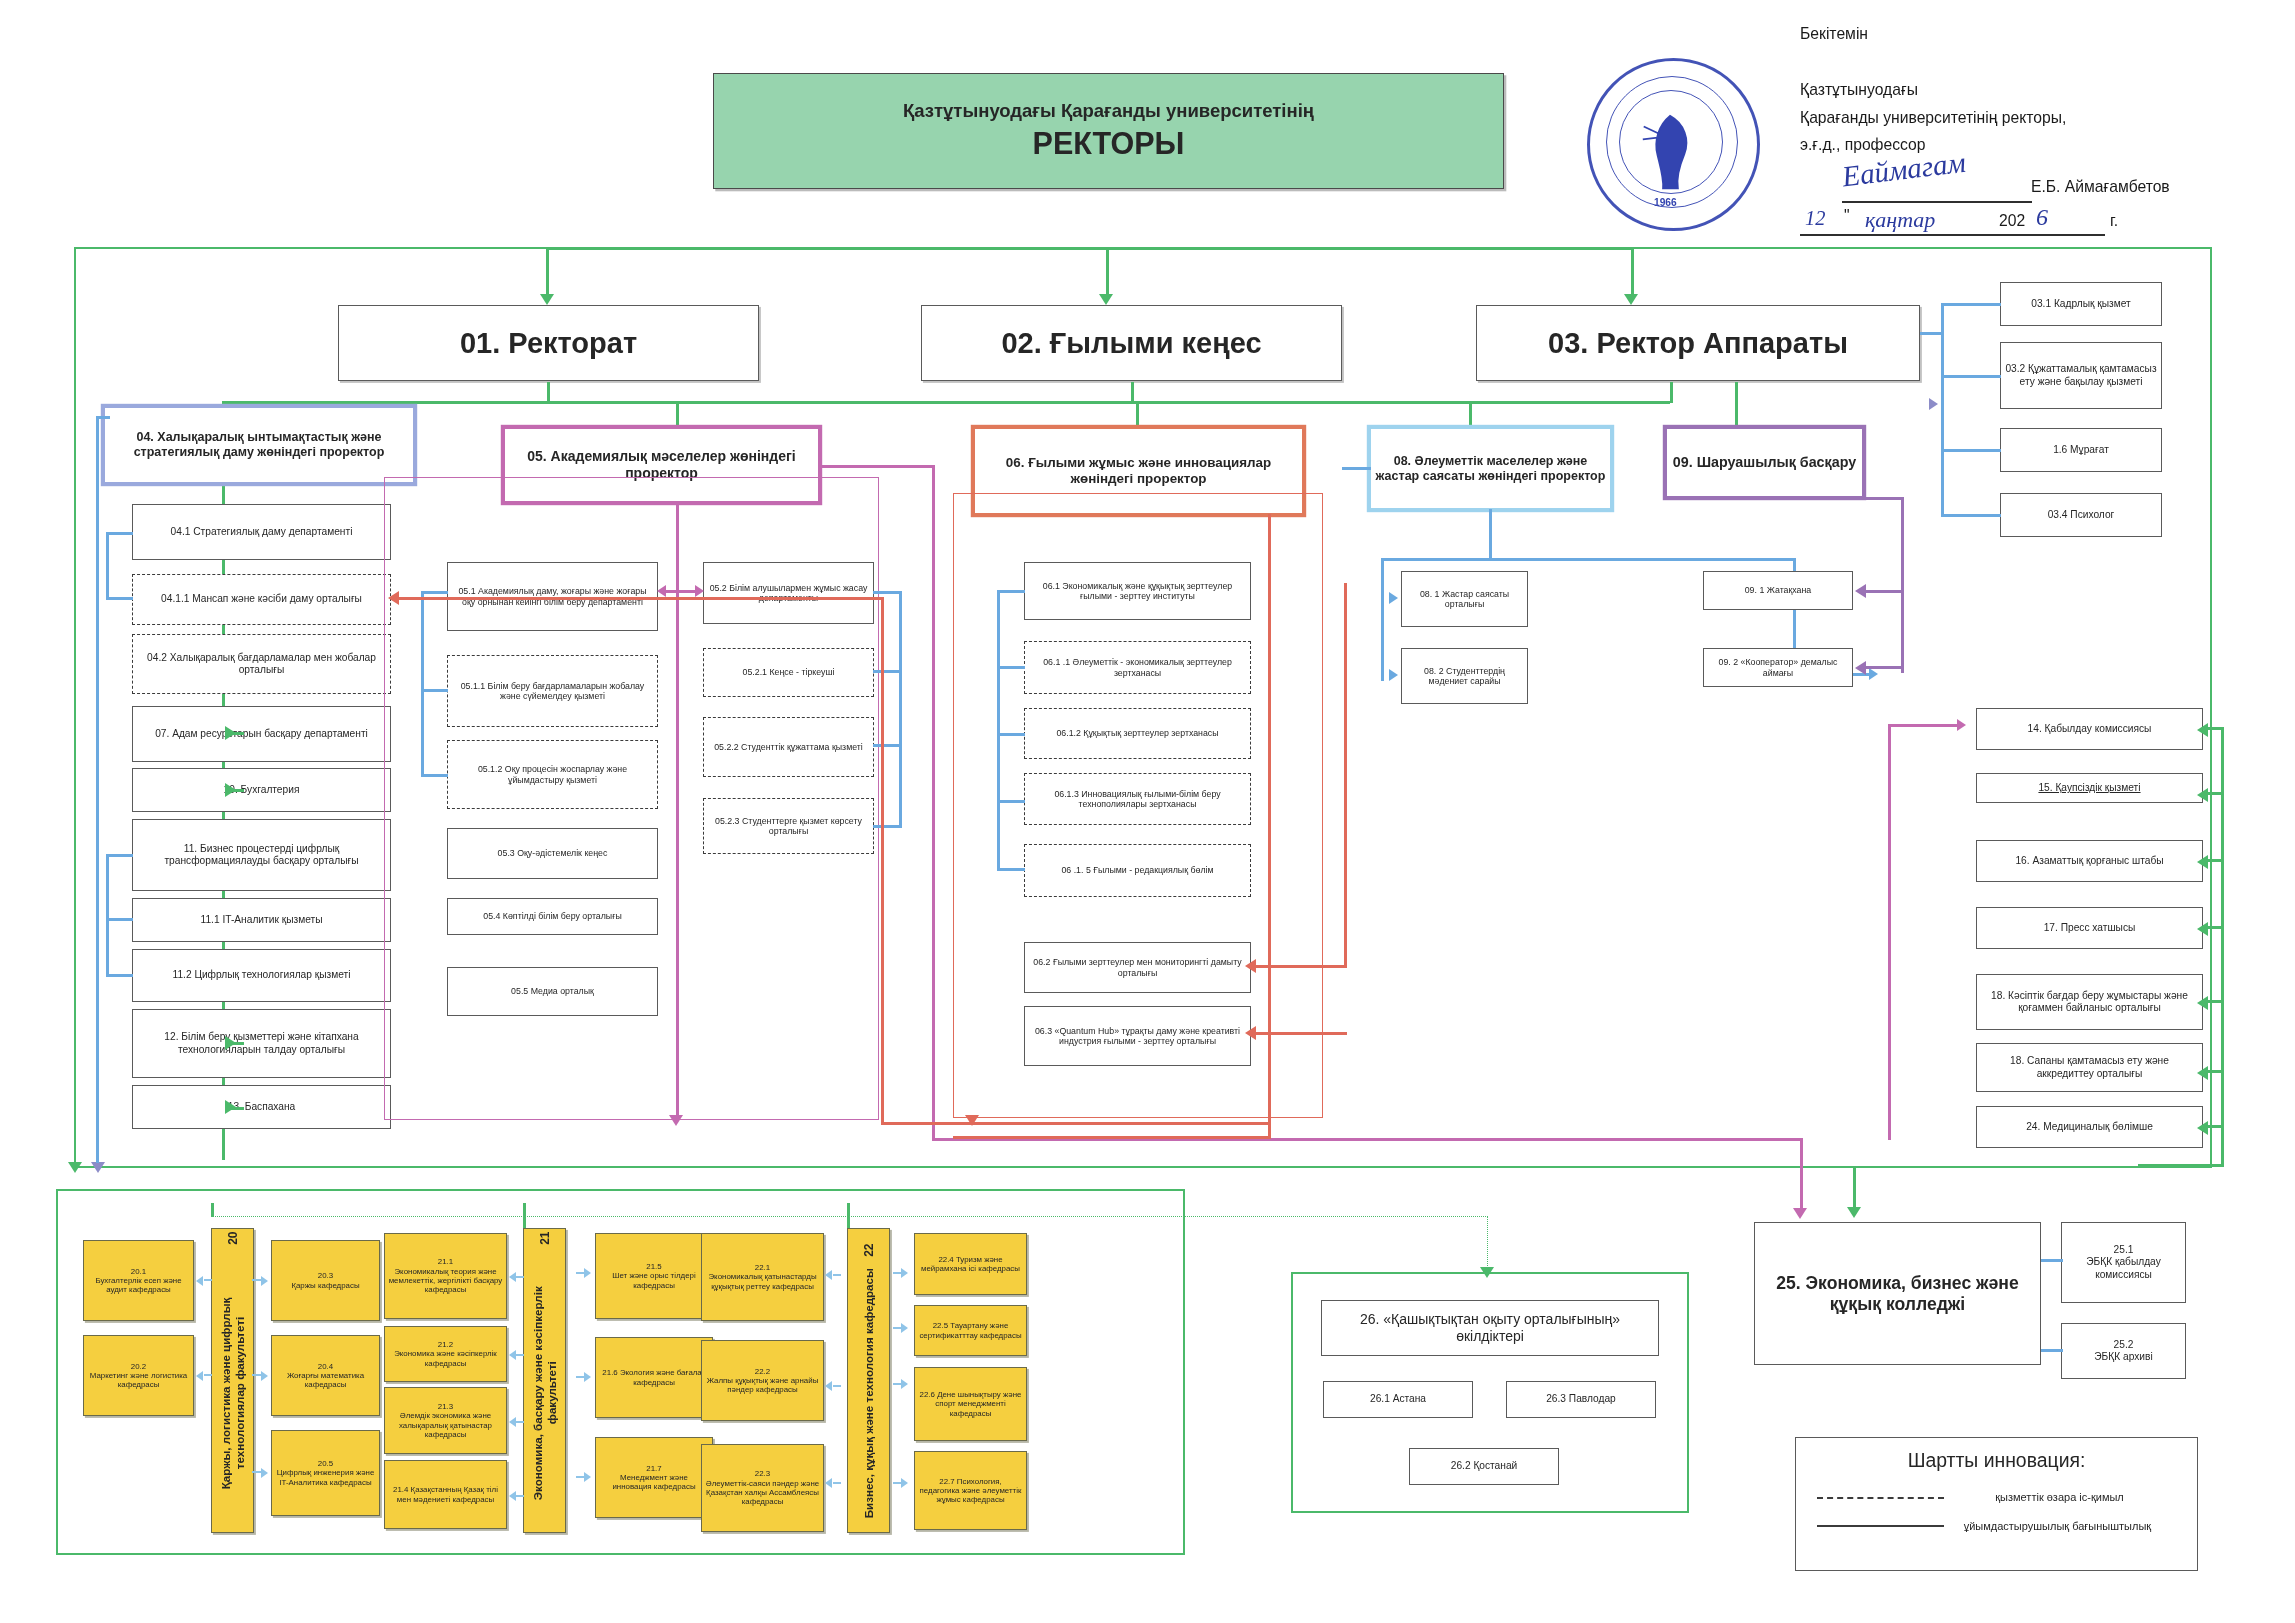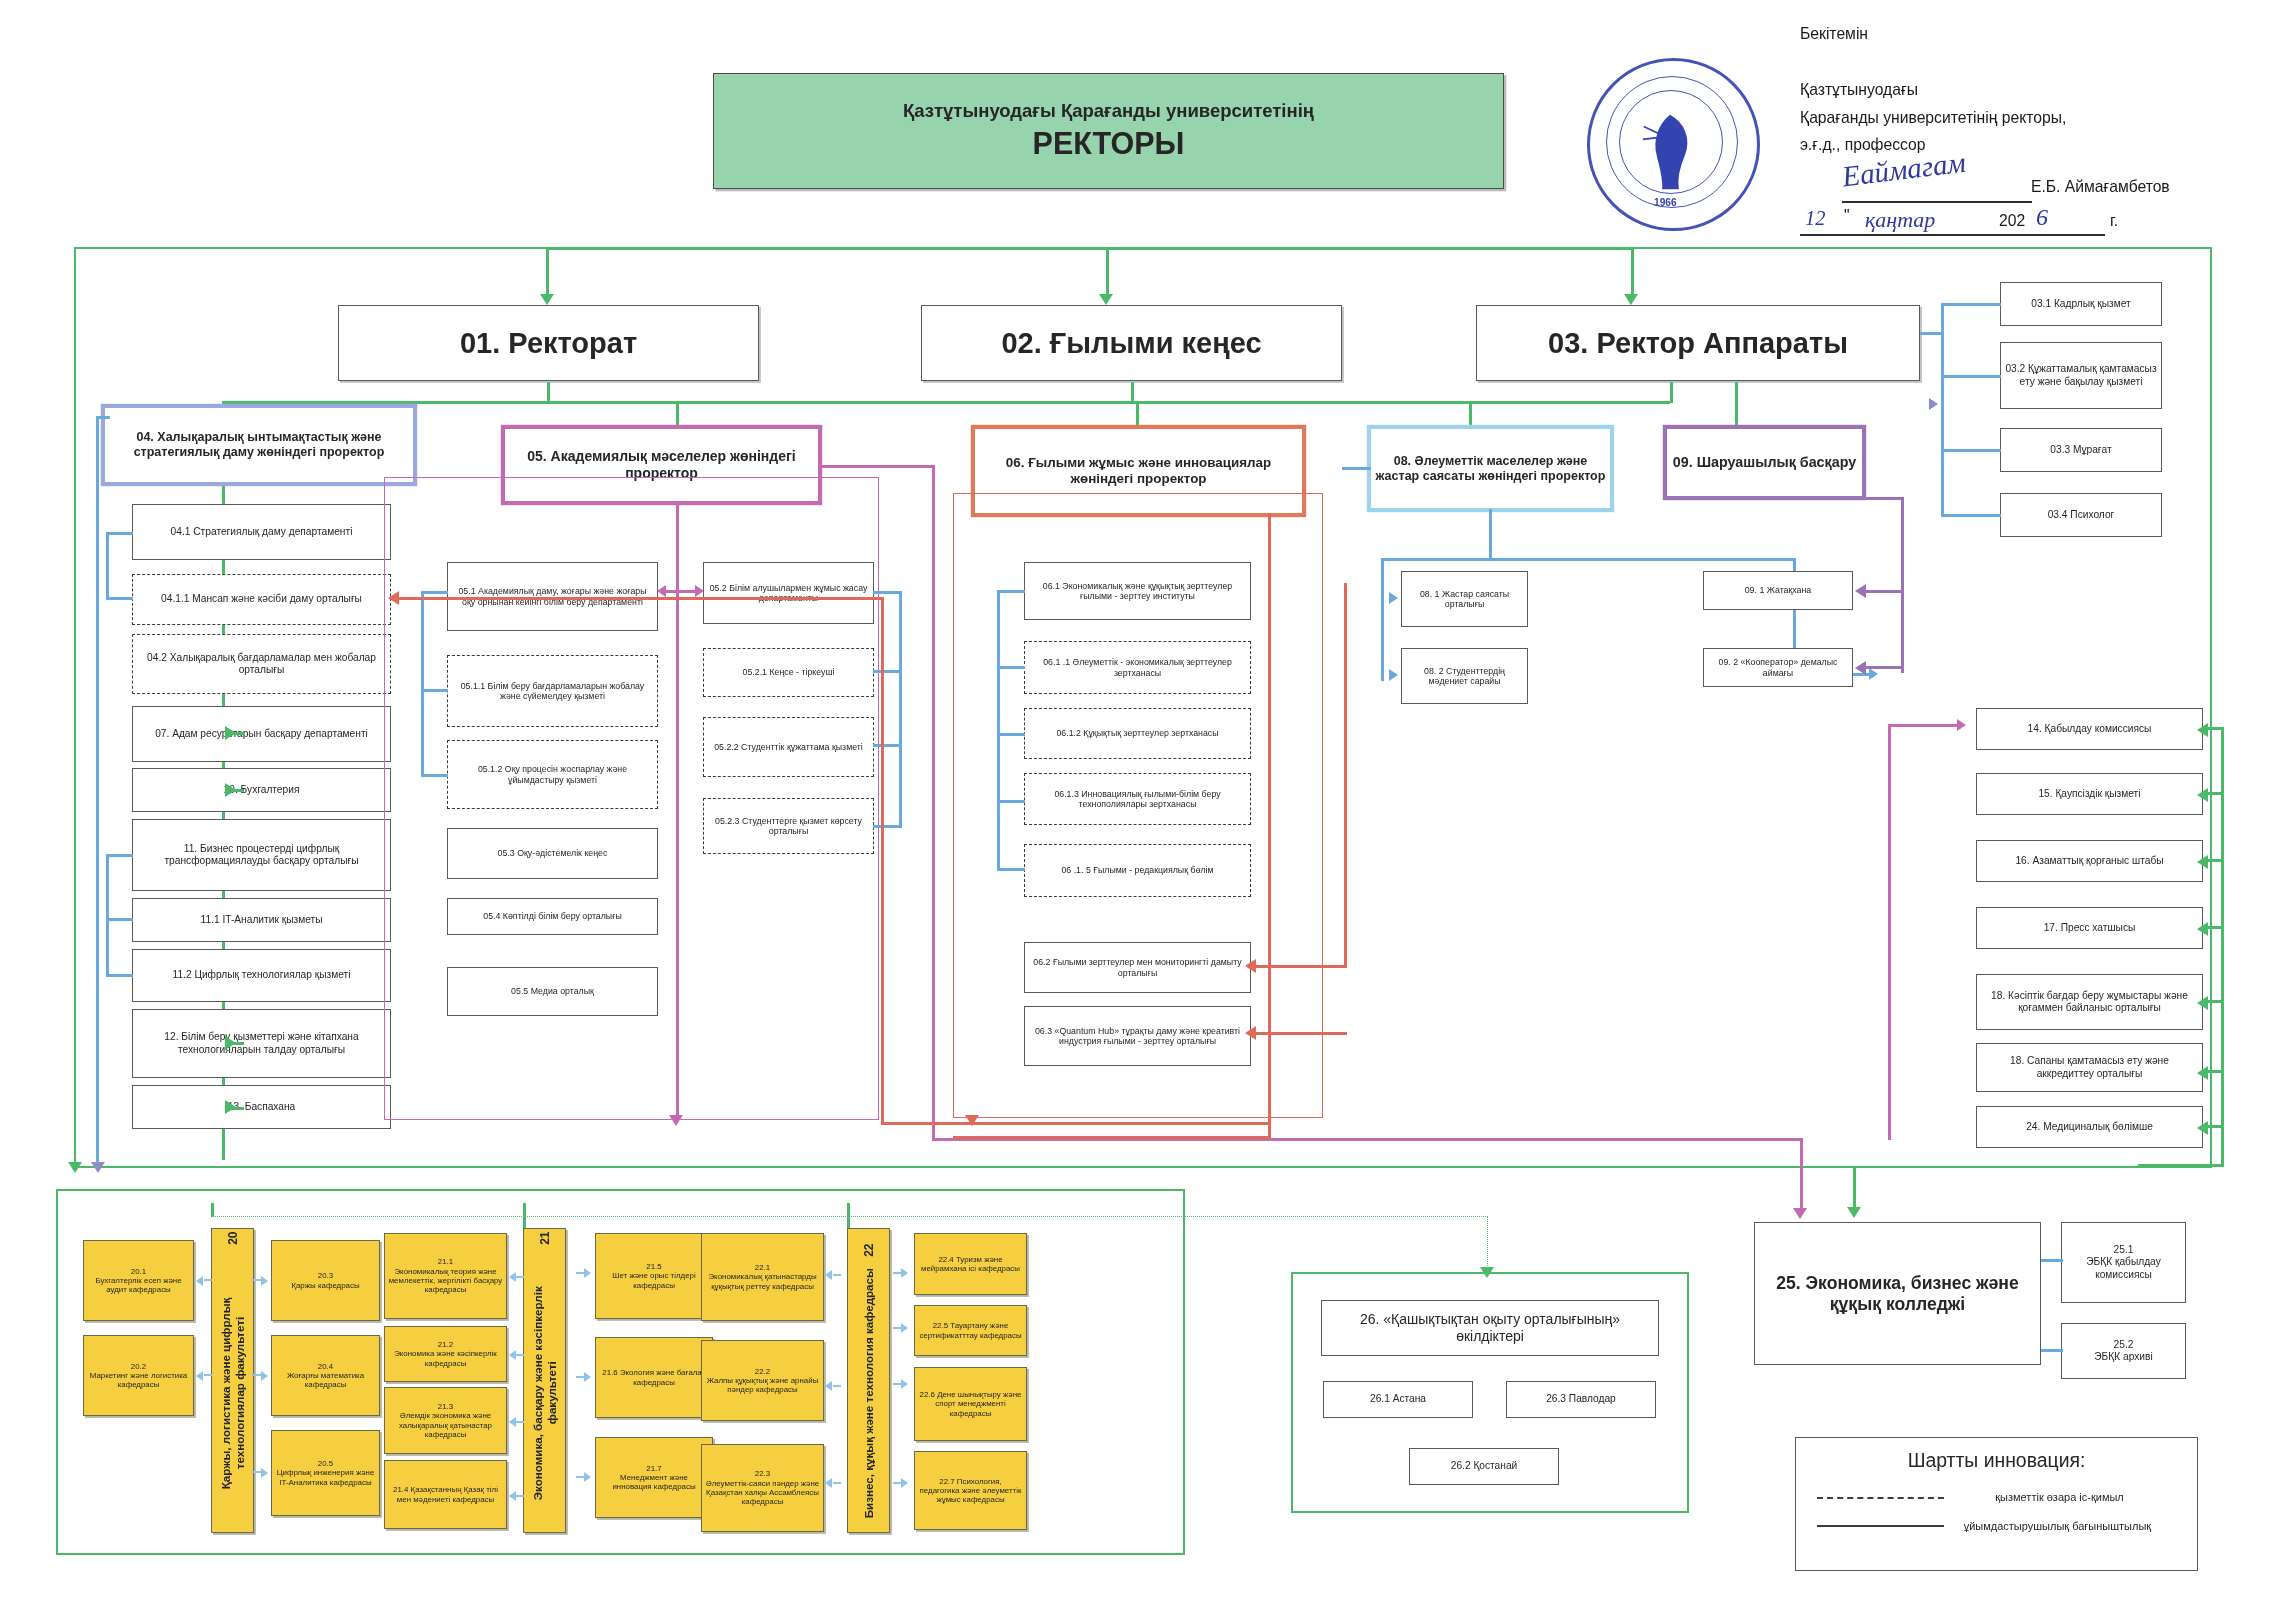--- a/index.html
+++ b/index.html
@@ -137,21 +137,21 @@
 <div class="ar dn" style="left:1729px;top:426px;"></div>
 <div class="ln" style="left:222px;top:401px;width:2.8px;height:759px;"></div>
 
 <div class="box" style="left:2000px;top:282px;width:162px;height:44px;">
   <span class="sm">03.1 Кадрлық қызмет</span>
   </div>
 <div class="box" style="left:2000px;top:342px;width:162px;height:67px;">
   <span class="sm">03.2 Құжаттамалық қамтамасыз ету және бақылау қызметі</span>
   </div>
 <div class="box" style="left:2000px;top:428px;width:162px;height:44px;">
-  <span class="sm">03.3 Мұрағат</span>
+  <span class="sm">1.6 Мұрағат</span>
   </div>
 <div class="box" style="left:2000px;top:493px;width:162px;height:44px;">
   <span class="sm">03.4 Психолог</span>
   </div>
 <div class="ln b" style="left:1941px;top:303px;width:2.8px;height:213px;"></div>
 <div class="ln b" style="left:1941px;top:303px;width:60px;height:2.8px;"></div>
 <div class="ln b" style="left:1941px;top:375px;width:60px;height:2.8px;"></div>
 <div class="ln b" style="left:1941px;top:449px;width:60px;height:2.8px;"></div>
 <div class="ln b" style="left:1941px;top:514px;width:60px;height:2.8px;"></div>
 <div class="ln b" style="left:1920px;top:332px;width:23px;height:2.8px;"></div>
@@ -352,21 +352,21 @@
 <div class="ln v" style="left:1901px;top:497px;width:2.8px;height:176px;"></div>
 <div class="ln v" style="left:1784px;top:497px;width:120px;height:2.8px;"></div>
 <div class="ln v" style="left:1865px;top:590px;width:39px;height:2.8px;"></div>
 <div class="ar lf-v" style="left:1855px;top:584px;"></div>
 <div class="ln v" style="left:1865px;top:666px;width:39px;height:2.8px;"></div>
 <div class="ar lf-v" style="left:1855px;top:661px;"></div>
 
 <div class="box" style="left:1976px;top:708px;width:227px;height:42px;">
   <span class="sm">14. Қабылдау комиссиясы</span>
   </div>
-<div class="box" style="left:1976px;top:773px;width:227px;height:42px;">
+<div class="box" style="left:1976px;top:773px;width:227px;height:30px;text-decoration:underline;">
   <span class="sm">15. Қаупсіздік қызметі</span>
   </div>
 <div class="box" style="left:1976px;top:840px;width:227px;height:42px;">
   <span class="sm">16. Азаматтық қорғаныс штабы</span>
   </div>
 <div class="box" style="left:1976px;top:907px;width:227px;height:42px;">
   <span class="sm">17. Пресс хатшысы</span>
   </div>
 <div class="box" style="left:1976px;top:974px;width:227px;height:56px;">
   <span class="sm">18. Кәсіптік бағдар беру жұмыстары және қоғаммен байланыс орталығы</span>

